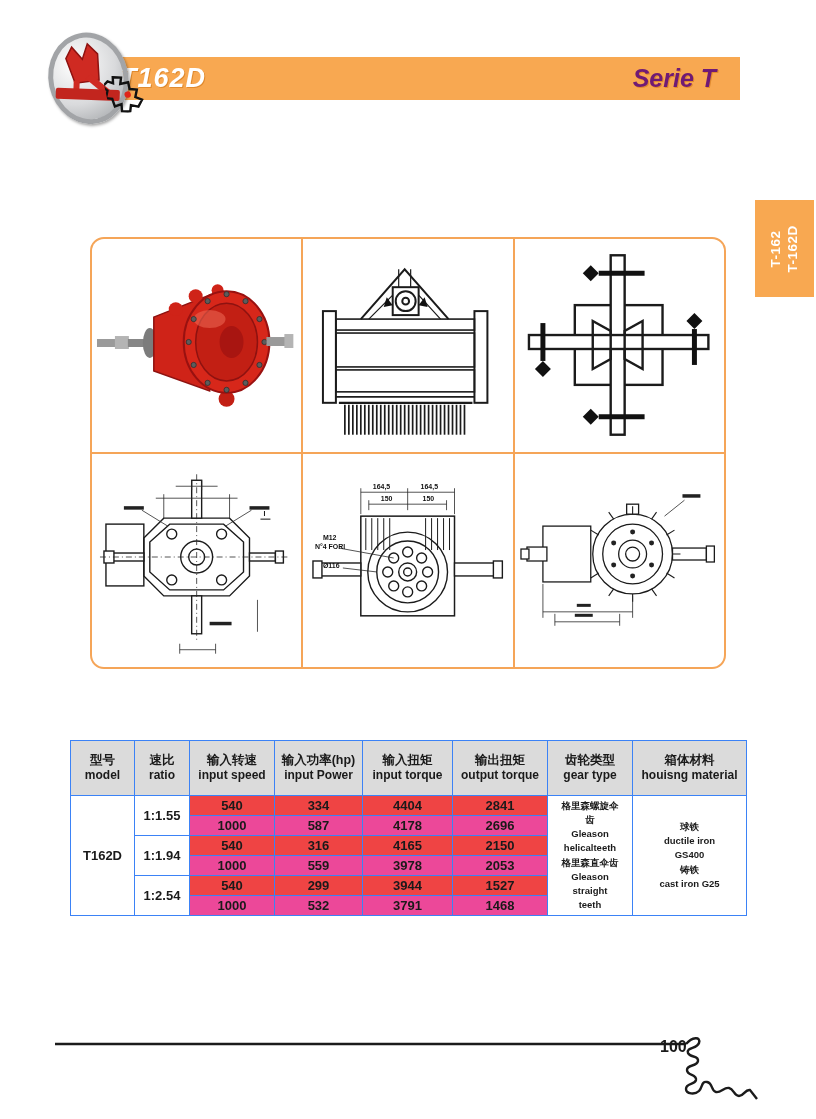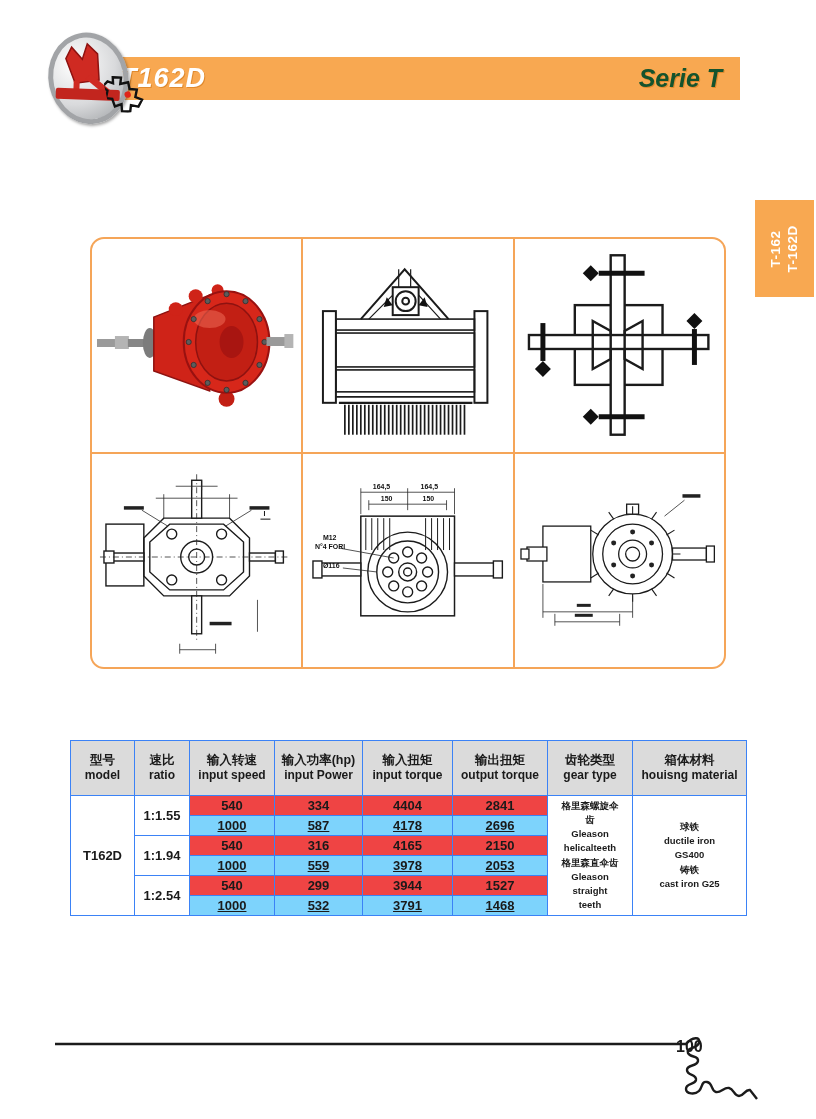--- a/index.html
+++ b/index.html
@@ -4,21 +4,21 @@
 <style>
   html,body{margin:0;padding:0;background:#ffffff;}
   .page{position:relative;width:816px;height:1119px;background:#fff;overflow:hidden;
         font-family:"Liberation Sans",sans-serif;color:#1a1a1a;}
 
   
   .header-bar{position:absolute;left:62px;top:57px;width:678px;height:43px;background:#F8A851;
               display:flex;align-items:center;justify-content:space-between;}
   .header-model{font-size:27px;font-weight:bold;font-style:italic;color:#fff;margin-left:58px;
                 letter-spacing:1px;text-shadow:1px 1px 0 #e08a2e;}
-  .header-series{font-size:25px;font-weight:bold;font-style:italic;color:#14532d;margin-right:18px;
+  .header-series{font-size:25px;font-weight:bold;font-style:italic;color:#701a75;margin-right:24px;
                  text-shadow:1px 1px 0 #e08a2e;}
 
   
   .logo{position:absolute;left:44px;top:30px;width:92px;height:92px;transform:rotate(-12deg);}
   .logo-oval{position:absolute;left:4px;top:2px;width:70px;height:82px;border-radius:50%;
              border:5px solid #a2a4a7;
              background:radial-gradient(circle at 35% 30%, #ffffff 0%, #d9dadc 55%, #9da0a3 100%);
              box-shadow:1px 2px 3px rgba(0,0,0,.35);}
   .logo-banner{position:absolute;left:8px;top:58px;width:64px;height:11px;background:#c2251e;
                transform:rotate(14deg);border-radius:2px;}
@@ -45,30 +45,30 @@
   .img-cell{background:#fff;display:flex;align-items:center;justify-content:center;overflow:hidden;}
   .img-cell svg{display:block;}
 
   
   .tech-table{position:absolute;left:70px;top:740px;border-collapse:collapse;table-layout:fixed;}
   .tech-table th,.tech-table td{border:1px solid #3b82f6;text-align:center;vertical-align:middle;padding:0;}
   .tech-table th{background:#DBDBDB;height:54px;font-weight:bold;}
   .tech-table .h-zh{font-size:12.5px;line-height:1.3;}
   .tech-table .h-en{font-size:12px;line-height:1.3;}
   .tech-table td{height:19px;font-size:13px;font-weight:bold;background:#ef4444;}
-  .tech-table tr.alt td{background:#7dd3fc;text-decoration:underline;}
+  .tech-table tr.alt td{background:#ec4899;}
   .tech-table td.span-cell{background:#fff;}
   .cell-pre{white-space:pre-line;font-size:9.5px;font-weight:bold;line-height:1.5;}
   col.c-model{width:64px;} col.c-ratio{width:55px;} col.c-speed{width:85px;}
   col.c-power{width:88px;} col.c-intq{width:90px;} col.c-outtq{width:95px;}
   col.c-gear{width:85px;} col.c-mat{width:114px;}
 
   
   .footer-art{position:absolute;left:50px;top:1034px;}
-  .page-number{position:absolute;left:676px;top:1038px;width:60px;text-align:left;
+  .page-number{position:absolute;left:660px;top:1038px;width:60px;text-align:left;
                font-size:16px;font-weight:bold;color:#1a1a1a;}
 
   
   .ln{stroke:#1b1b1b;fill:none;}
   .dim{stroke:#2a2a2a;stroke-width:.8;fill:none;}
   .dimtxt{font-family:"Liberation Sans",sans-serif;font-size:7px;font-weight:bold;fill:#111;}
 </style>
 </head>
 <body>
 

